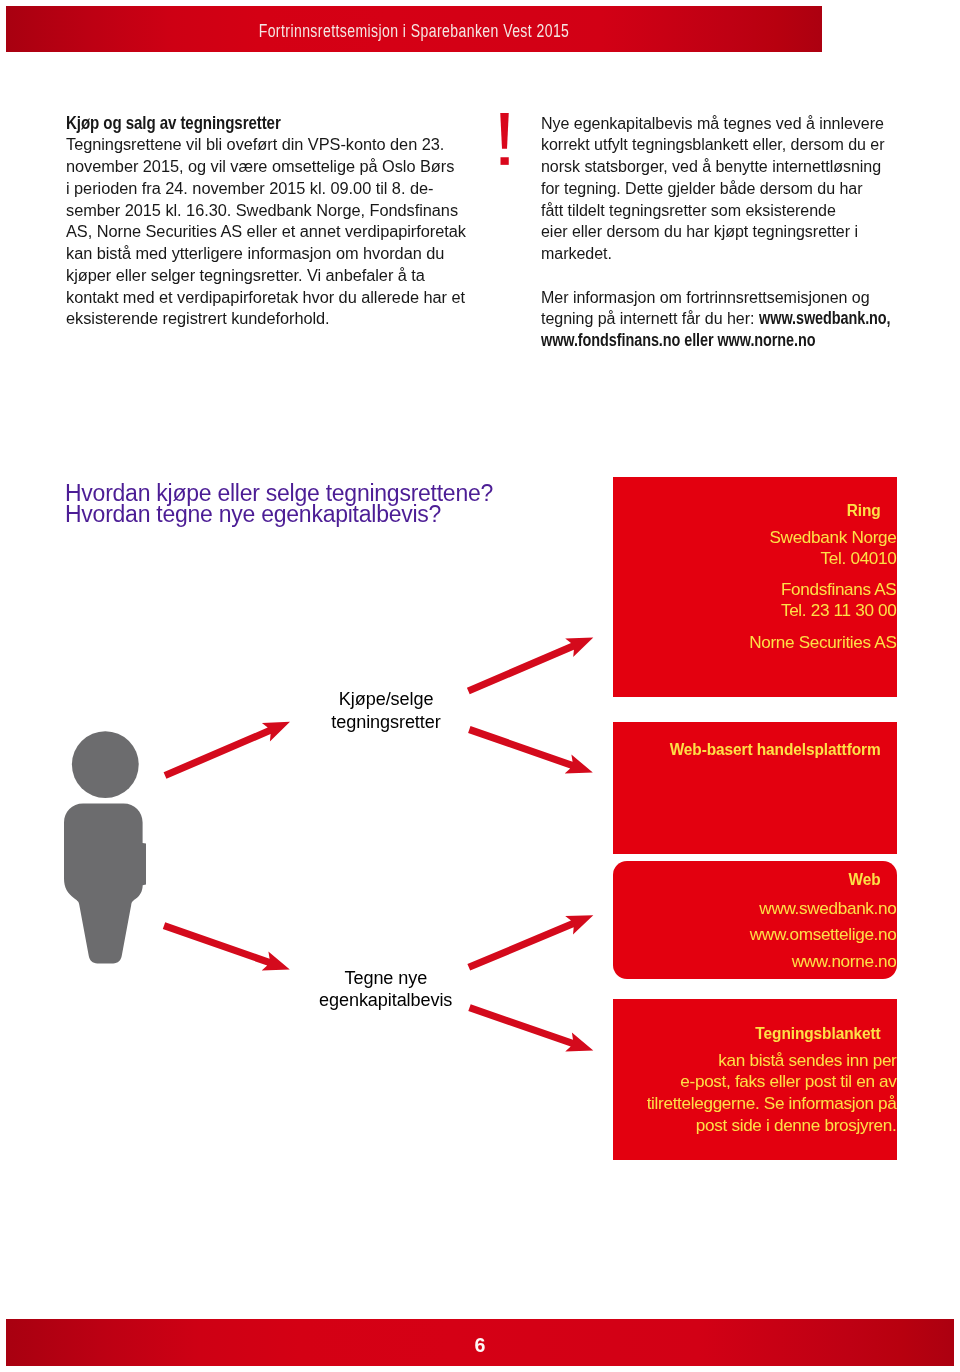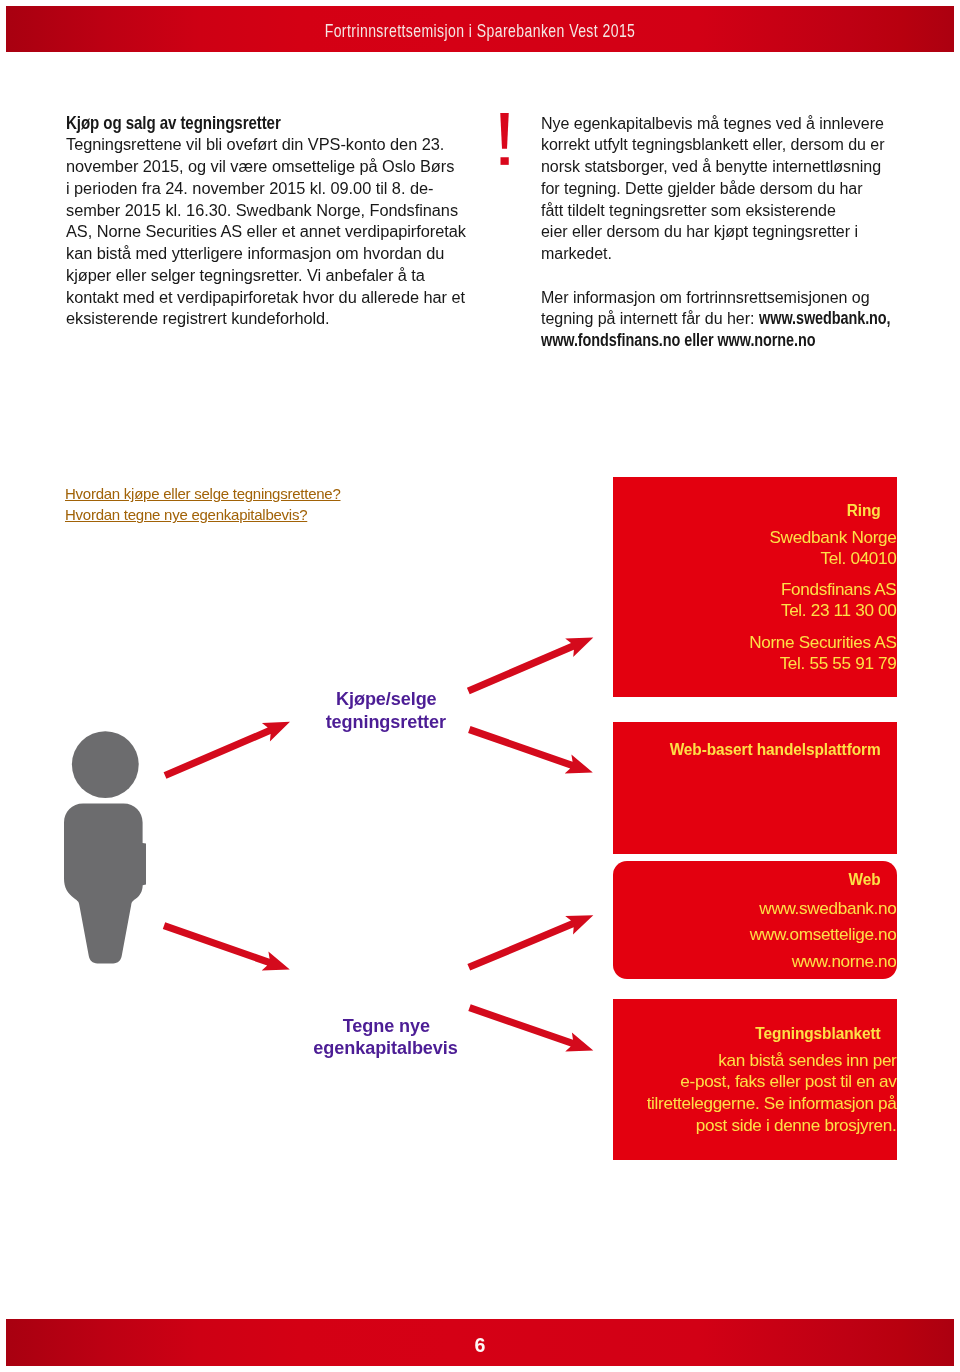--- a/index.html
+++ b/index.html
@@ -2,21 +2,21 @@
 <html><head>
 <meta charset="utf-8">
 <title>Fortrinnsrettsemisjon i Sparebanken Vest 2015</title>
 <style>
   html,body{margin:0;padding:0;}
   body{width:960px;height:1372px;background:#fff;font-family:"Liberation Sans",sans-serif;
        -webkit-font-smoothing:antialiased;position:relative;overflow:hidden;}
   .page{position:absolute;inset:0;}
 
   
-  .headerbar{position:absolute;left:6px;top:6px;width:948px;height:46px;
+  .headerbar{position:absolute;left:6px;top:6px;width:816px;height:46px;
     background:linear-gradient(90deg,#a80010 0%,#bc0013 10%,#ce0014 20.5%,#d40014 31%,#d50015 47%,#d20015 73%,#be0013 89%,#b8000f 94.3%,#ac0010 100%);}
   .headerbar .title{position:absolute;left:0;right:0;top:14.6px;text-align:center;color:#f4e7e4;
     font-size:18.1px;line-height:21px;letter-spacing:0.55px;transform:scaleX(0.775);}
 
   
   .footerbar{position:absolute;left:6px;top:1319px;width:948px;height:47px;
     background:linear-gradient(90deg,#a80010 0%,#bc0013 10%,#ce0014 20.5%,#d40014 31%,#d50015 47%,#d20015 73%,#be0013 89%,#b8000f 94.3%,#ac0010 100%);}
   .footerbar .pagenum{position:absolute;left:0;right:0;top:15.2px;text-align:center;color:#fdf7f6;
     font-size:19.6px;line-height:22px;font-weight:bold;}
 
@@ -30,31 +30,31 @@
   .col p{margin:0;}
   .col p + p{margin-top:21.75px;}
   b{font-weight:bold;}
   .colR b{display:inline-block;transform:scaleX(0.885);transform-origin:left center;
     letter-spacing:-0.1px;font-size:17.6px;}
 
   
   .excl{position:absolute;left:499.75px;top:112.75px;}
 
   
-  .qhead{position:absolute;left:65px;top:483.2px;font-size:15px;line-height:21.3px;
-    color:#a16207;letter-spacing:-0.25px;text-decoration:underline;}
+  .qhead{position:absolute;left:65px;top:483.2px;font-size:23px;line-height:21.3px;
+    color:#4c1d95;letter-spacing:-0.25px;}
 
   
   .rbox{position:absolute;left:613px;width:283.5px;background:#e3000f;color:#fde047;
     text-align:right;font-size:17.15px;line-height:21.3px;letter-spacing:-0.32px;}
   .rbox .bt,.rbox .tl{position:absolute;left:0;right:0;display:block;}
   .rbox .bt{font-weight:bold;font-size:17.4px;letter-spacing:-0.1px;transform:scaleX(0.888);}
 
   
-  .dlabel{position:absolute;text-align:center;color:#4c1d95;font-weight:bold;
+  .dlabel{position:absolute;text-align:center;color:#000000;font-weight:normal;
     font-size:19.2px;line-height:22.9px;letter-spacing:-0.1px;}
   .dlabel span{display:inline-block;transform:scaleX(0.943);}
 
   
   .diagram{position:absolute;left:0;top:0;width:960px;height:1372px;pointer-events:none;}
 
   svg{display:block;}
 </style>
 </head>
 <body>
@@ -122,33 +122,32 @@
       <g>
           <path d="M 468.3 1011.0 L 570.7 1046.6 L 565.2 1051.5 L 593.3 1050.6 L 571.9 1032.5 L 573.0 1039.8 L 470.7 1004.2 Z"></path>
         </g>
     </g>
   </svg>
 
   <div class="dlabel" style="left:288px;top:688px;width:196px;">
     <span>Kjøpe/selge</span><br>
     <span>tegningsretter</span>
   </div>
-  <div class="dlabel" style="left:288px;top:966.5px;width:196px;margin-top:48px;">
+  <div class="dlabel" style="left:288px;top:966.5px;width:196px;">
     <span>Tegne nye</span><br>
     <span>egenkapitalbevis</span>
   </div>
 
   <div class="rbox" style="top:477px;height:219.5px;">
     <span class="bt" style="top:22.6px">Ring</span>
     <span class="tl" style="top:50.0px">Swedbank Norge</span>
     <span class="tl" style="top:71.3px">Tel. 04010</span>
     <span class="tl" style="top:101.7px">Fondsfinans AS</span>
     <span class="tl" style="top:123.0px">Tel. 23 11 30 00</span>
     <span class="tl" style="top:155.0px">Norne Securities AS</span>
-    <span class="tl" style="top:175.7px">Tel. 55 55 91 79</span>
   </div>
 
   <div class="rbox" style="top:722px;height:132px;">
     <span class="bt" style="top:16.7px">Web-basert handelsplattform</span>
   </div>
 
   <div class="rbox" style="top:861px;height:117.6px;border-radius:14px;">
     <span class="bt" style="top:8.4px">Web</span>
     <span class="tl" style="top:34.2px;line-height:26.3px"><span>www.swedbank.no</span><br><span>www.omsettelige.no</span><br><span>www.norne.no</span></span>
   </div>

